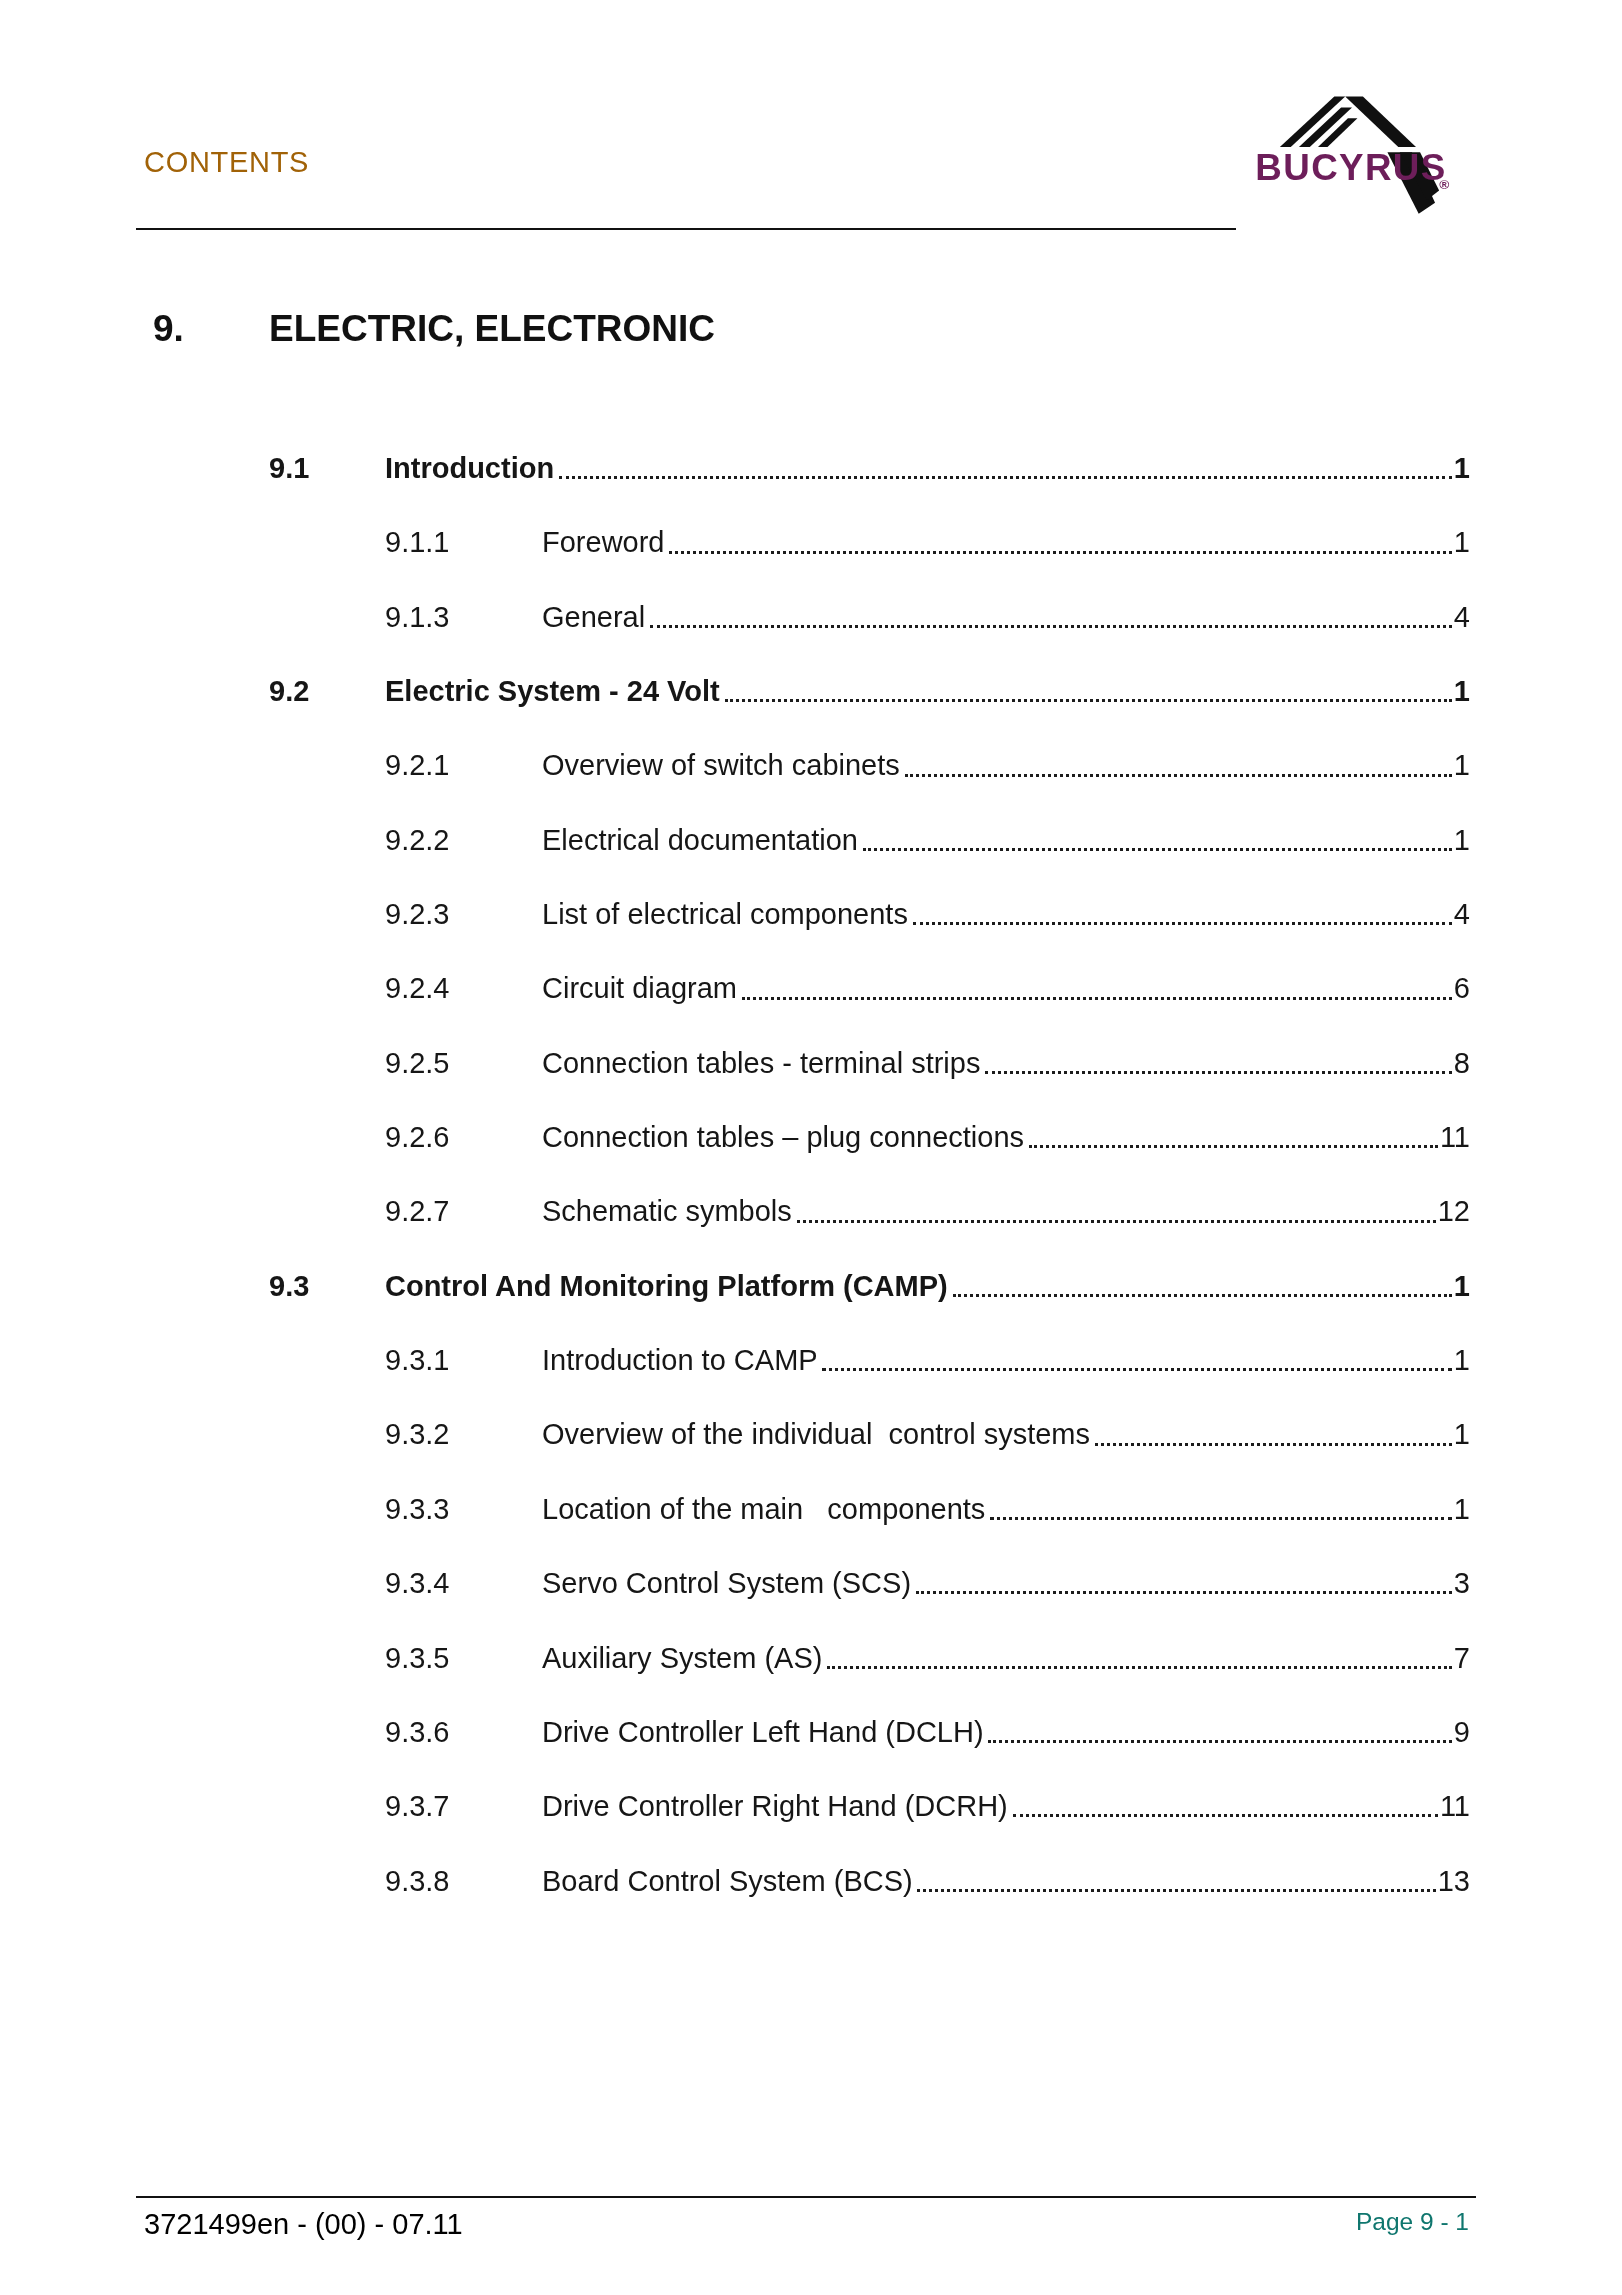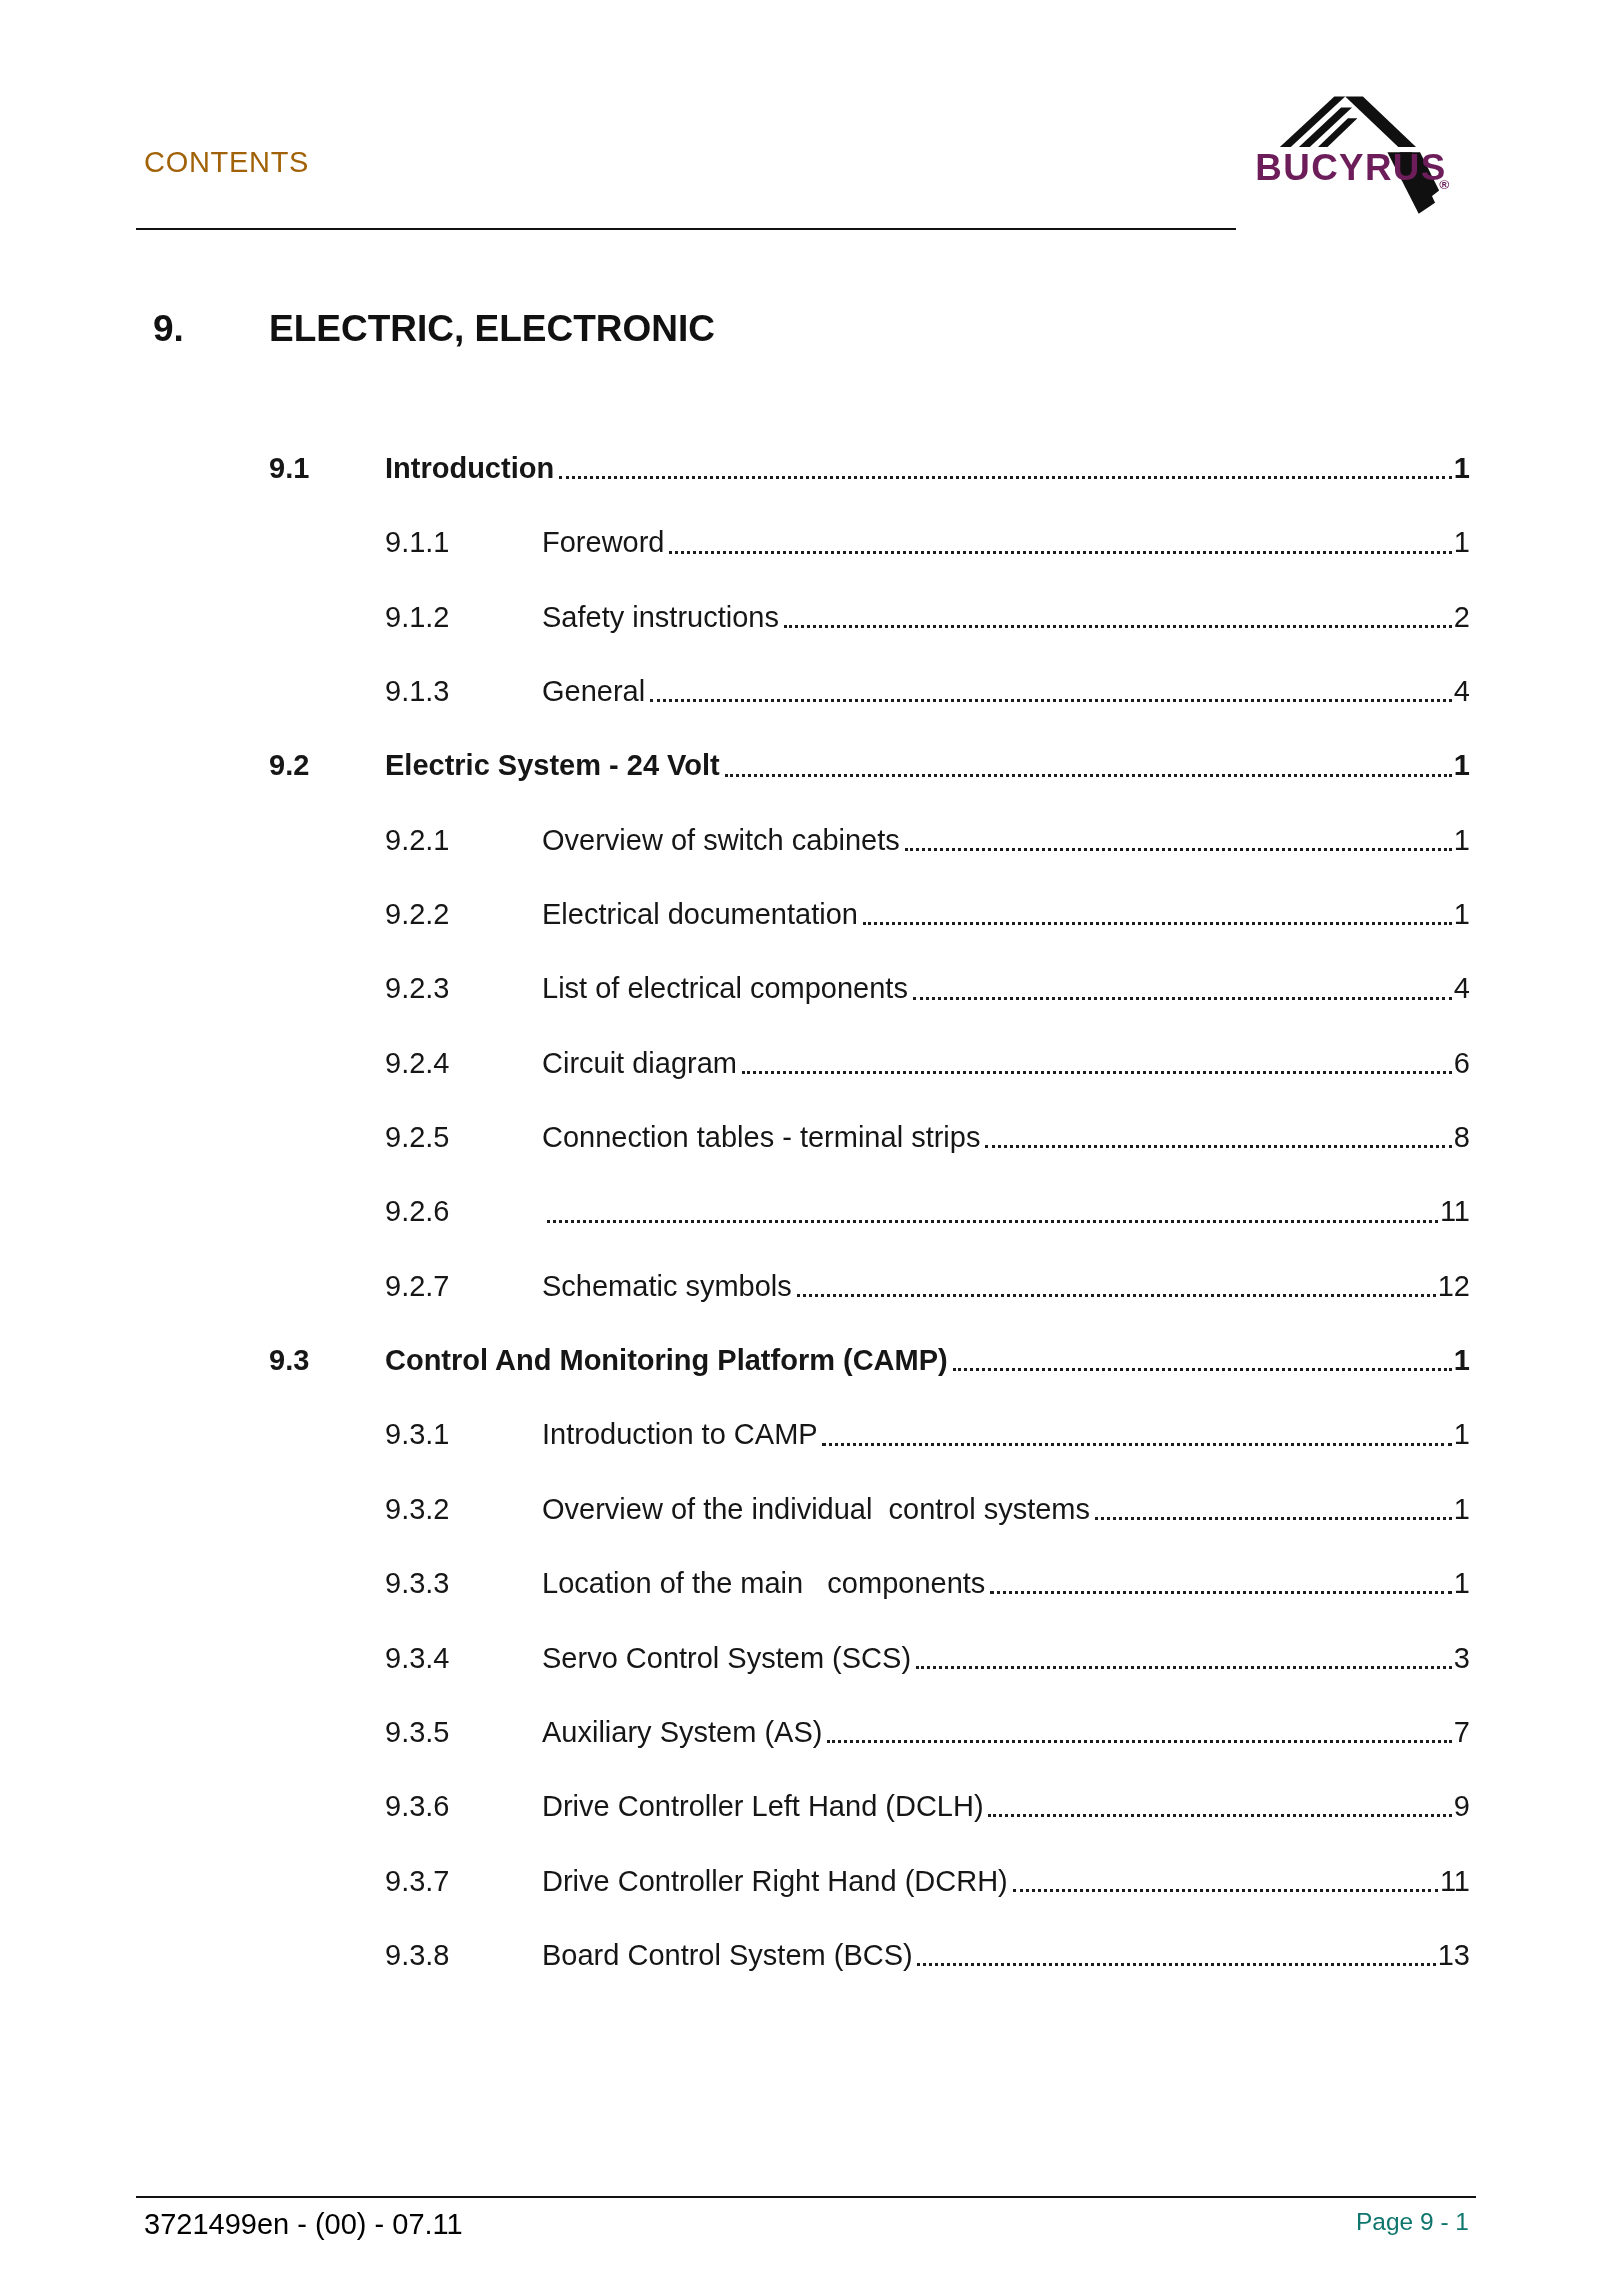--- a/index.html
+++ b/index.html
@@ -102,26 +102,20 @@
       <span class="leader"></span>
       <span class="pg">1</span>
     </div>
     <div class="row l2">
       <span class="num">9.1.1</span>
       <span class="ttl">Foreword</span>
       <span class="leader"></span>
       <span class="pg">1</span>
     </div>
     <div class="row l2">
-      <span class="num">9.1.2</span>
-      <span class="ttl">Safety instructions</span>
-      <span class="leader"></span>
-      <span class="pg">2</span>
-    </div>
-    <div class="row l2">
       <span class="num">9.1.3</span>
       <span class="ttl">General</span>
       <span class="leader"></span>
       <span class="pg">4</span>
     </div>
 
     <div class="row l1">
       <span class="num">9.2</span>
       <span class="ttl">Electric System - 24 Volt</span>
       <span class="leader"></span>
@@ -152,20 +146,21 @@
       <span class="pg">6</span>
     </div>
     <div class="row l2">
       <span class="num">9.2.5</span>
       <span class="ttl">Connection tables - terminal strips</span>
       <span class="leader"></span>
       <span class="pg">8</span>
     </div>
     <div class="row l2">
       <span class="num">9.2.6</span>
+      <span class="ttl">Connection tables – plug connections</span>
       <span class="leader"></span>
       <span class="pg">11</span>
     </div>
     <div class="row l2">
       <span class="num">9.2.7</span>
       <span class="ttl">Schematic symbols</span>
       <span class="leader"></span>
       <span class="pg">12</span>
     </div>
 

